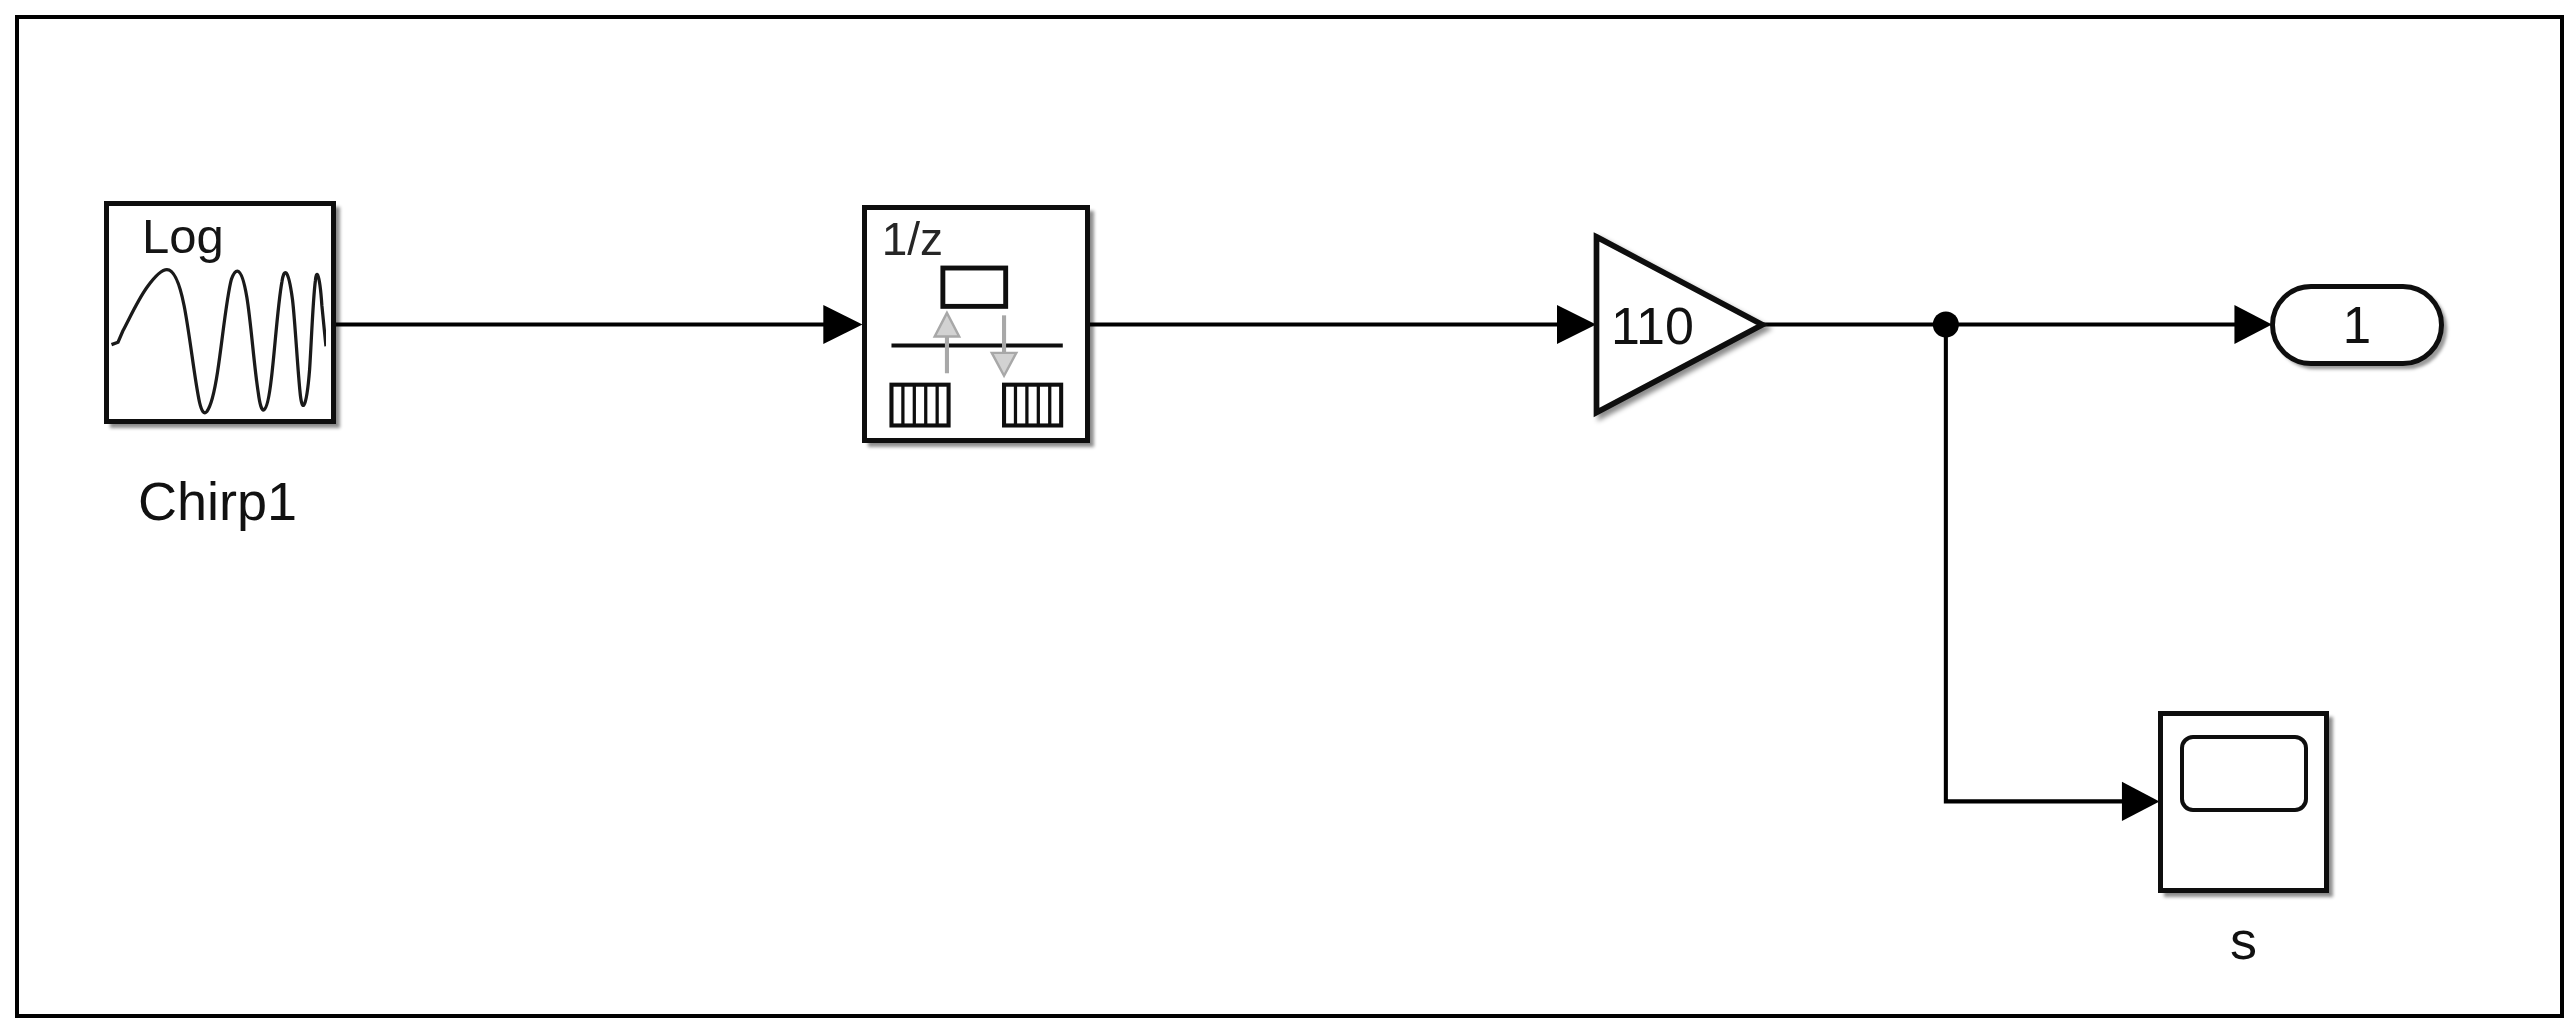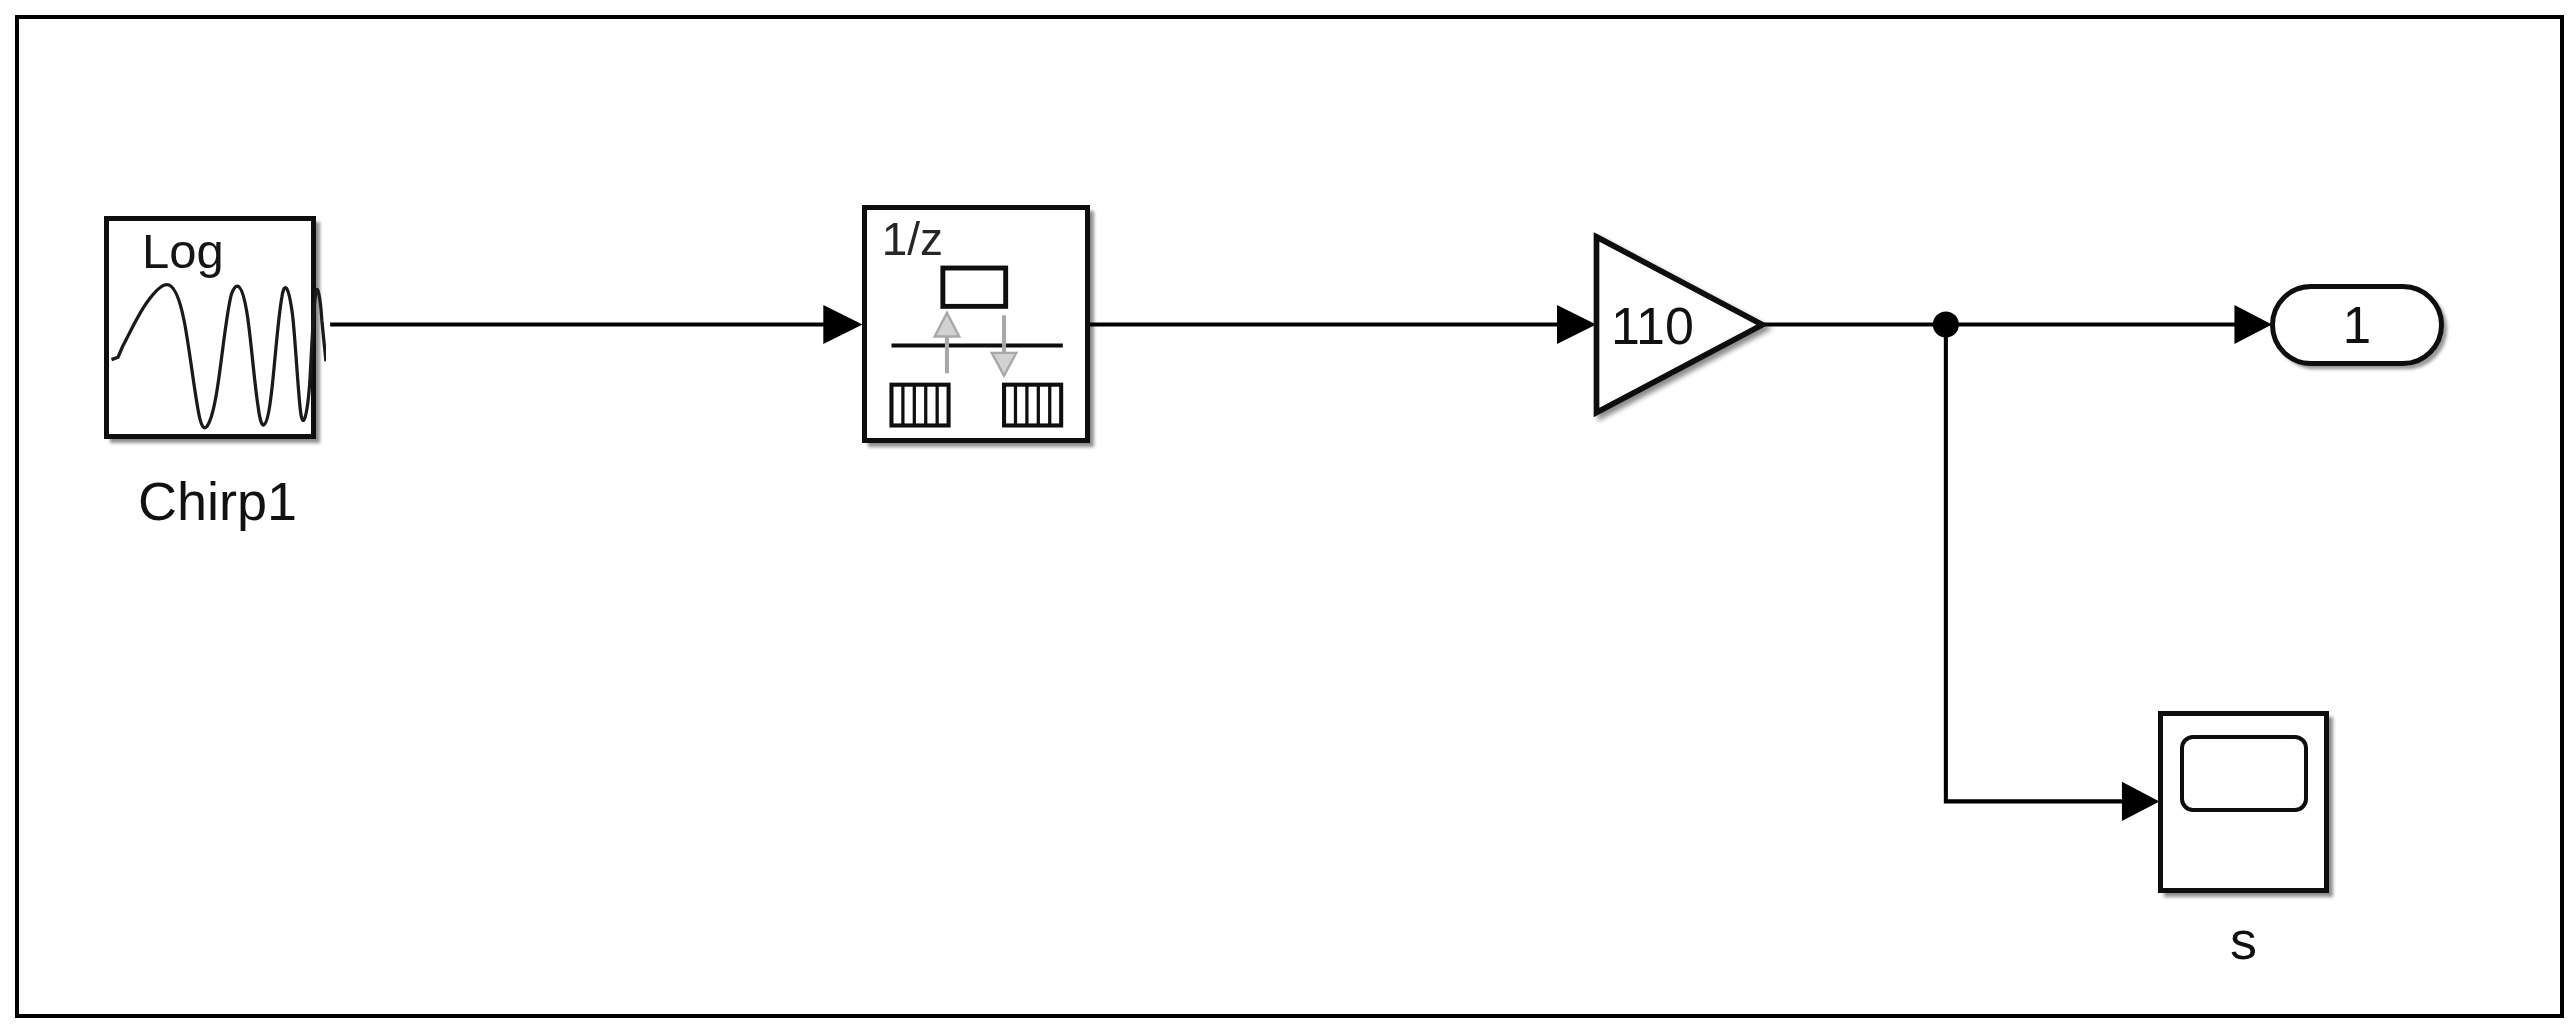--- a/index.html
+++ b/index.html
@@ -29,21 +29,21 @@
 
   .block{
     position:absolute;
     background:var(--block-fill,#fff);
     border:5.7px solid var(--block-border,#0e0e0e);
     box-sizing:border-box;
     box-shadow:4.9px 4.9px 3.3px -0.8px rgba(0,0,0,0.45);
   }
   .block svg{position:absolute;left:0;top:0;}
 
-  .chirp-block{left:104px;top:216px;width:212px;height:223px;}
+  .chirp-block{left:104px;top:201px;width:232px;height:223px;}
   .chirp-log{
     position:absolute;left:33px;top:4.9px;
     font-size:49px;line-height:1.05;color:#151515;
   }
   .delay-block{left:862px;top:205px;width:228px;height:238px;}
   .delay-1z{
     position:absolute;left:14.7px;top:4.9px;
     font-size:46px;line-height:1.05;color:#262626;text-align:right;
   }
   .icon-line{stroke:var(--block-border,#111);fill:none;}

